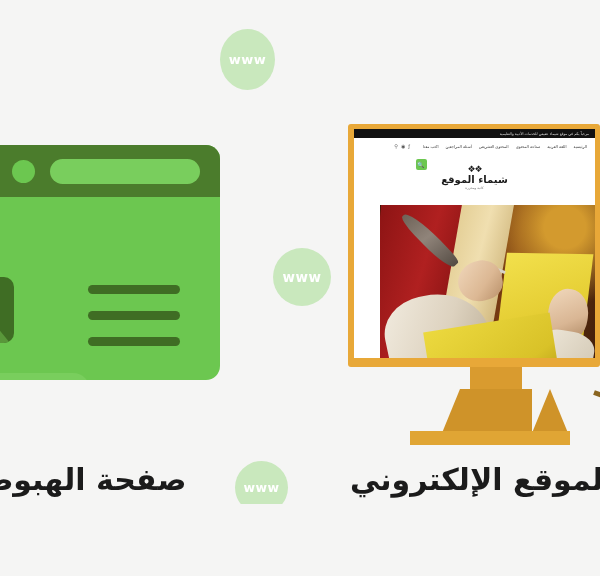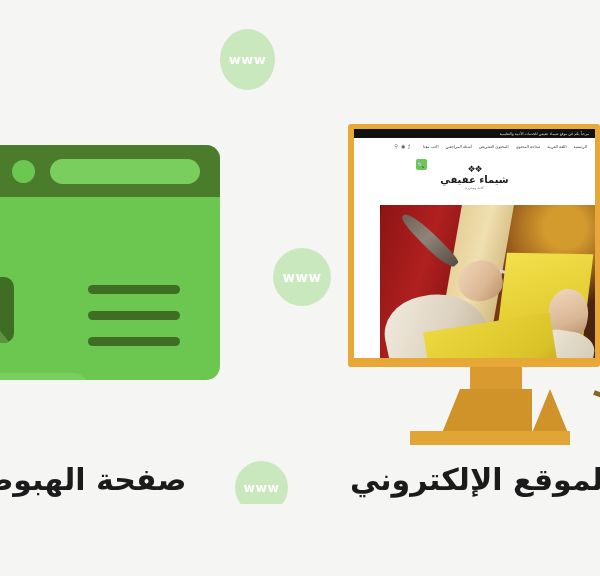--- a/index.html
+++ b/index.html
@@ -425,21 +425,21 @@
             <span>ƒ</span>
           </span>
         </div>
 
         <div class="site-searchbtn">
           <span>🔍</span>
         </div>
 
         <div class="site-logo">
           <div class="site-logo-mark">❖❖</div>
-          <div class="site-logo-name">شيماء عفيفي</div>
+          <div class="site-logo-name">شيماء الموقع</div>
           <div class="site-logo-sub">كاتبة ومحررة</div>
         </div>
 
         <div class="site-hero">
           <div class="hero-bg"></div>
           <div class="hero-robe"></div>
           <div class="hero-sash"></div>
           <div class="hero-paper"></div>
           <div class="hero-quill"></div>
           <div class="hero-nib"></div>

